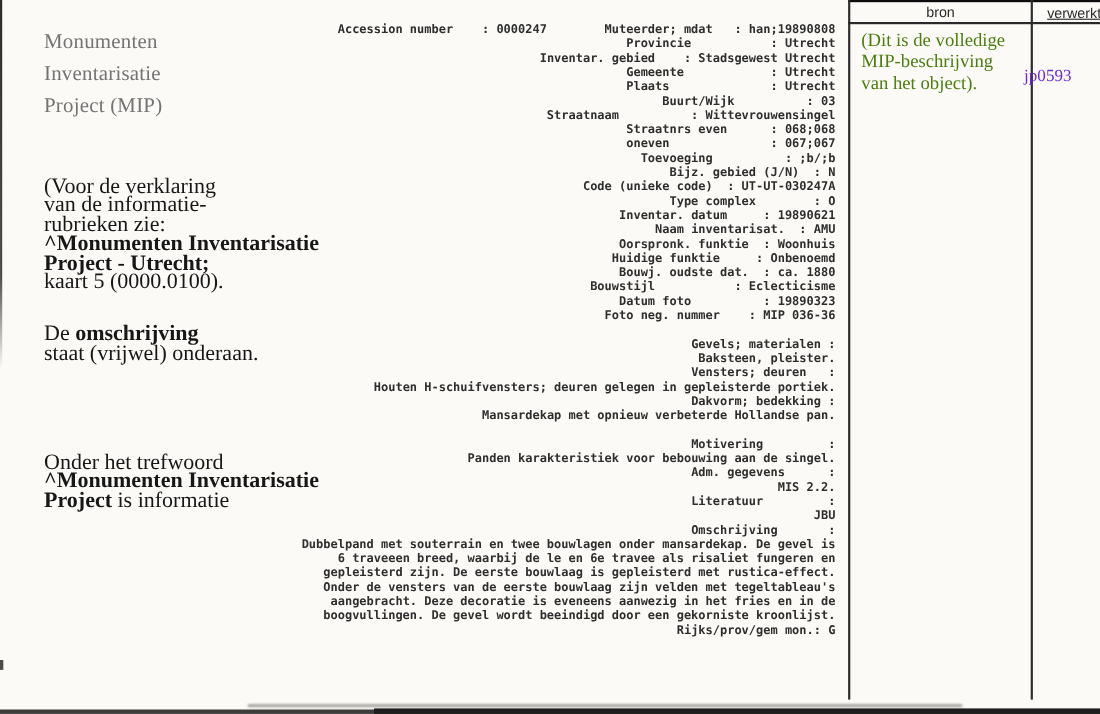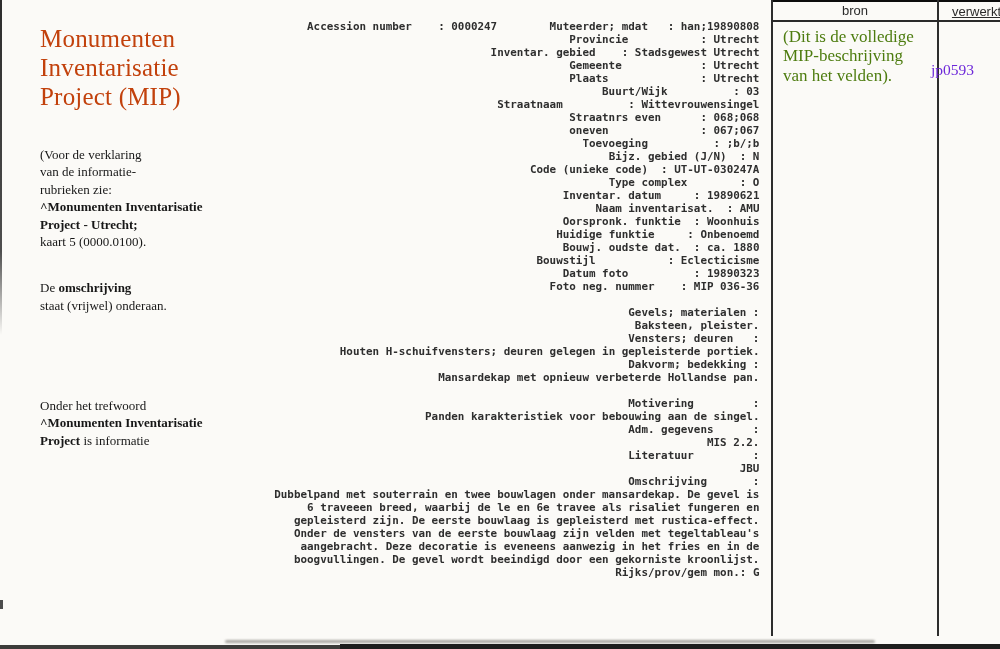--- a/index.html
+++ b/index.html
@@ -12,30 +12,31 @@
     height: 649px;
     background: #fbfaf7;
     overflow: hidden;
     font-family: "Liberation Serif", serif;
   }
   .abs { position: absolute; }
 
   
   .doc-title {
     left: 40px; top: 24px;
-    font-size: 25px; line-height: 29px;
-    color: #c2410c;
+    font-size: 19px; line-height: 29px;
+    color: #737373;
     letter-spacing: 0.2px;
   }
   .serif-note {
     left: 40px;
-    font-size: 13px; line-height: 17.4px;
+    font-size: 20px; line-height: 17.4px;
     color: #171717;
     width: 205px;
     white-space: nowrap;
+    margin-top: 15px;
   }
   .serif-note .b { font-weight: bold; }
   .note1 { top: 146px; }
   .note2 { top: 279px; line-height: 18px; }
   .note3 { top: 397px; }
 
   
   .typed {
     left: 248px; top: 20px;
     margin: 0;
@@ -165,21 +166,21 @@
 <div class="abs vline vline-1"></div>
 <div class="abs vline vline-2"></div>
 <div class="abs header-rule"></div>
 
 <div class="abs col-header col-header-bron">bron</div>
 <div class="abs col-header col-header-verwerkt">verwerkt</div>
 
 <div class="abs right-note">
   <div>(Dit is de volledige</div>
   <div>MIP-beschrijving</div>
-  <div>van het velden).</div>
+  <div>van het object).</div>
 </div>
 
 <div class="abs processed-code">jp0593</div>
 
 <div class="abs left-edge-artifact"></div>
 <div class="abs left-nub-artifact"></div>
 <div class="abs bottom-smudge"></div>
 <div class="abs bottom-bar"></div>
 <div class="abs bottom-bar-dark"></div>
 

